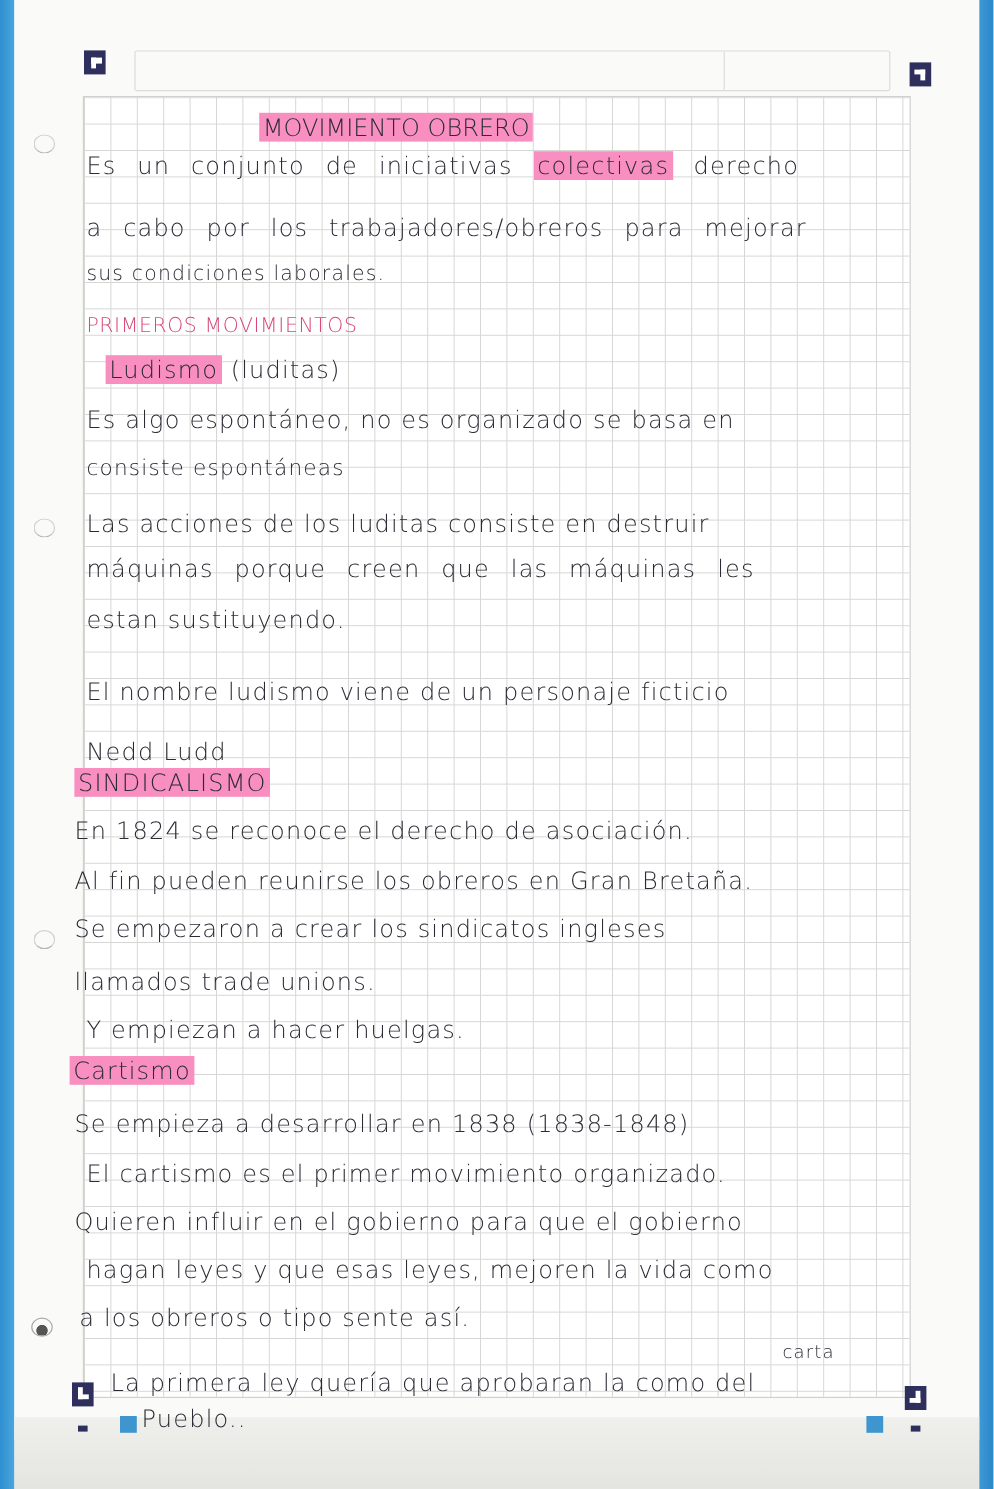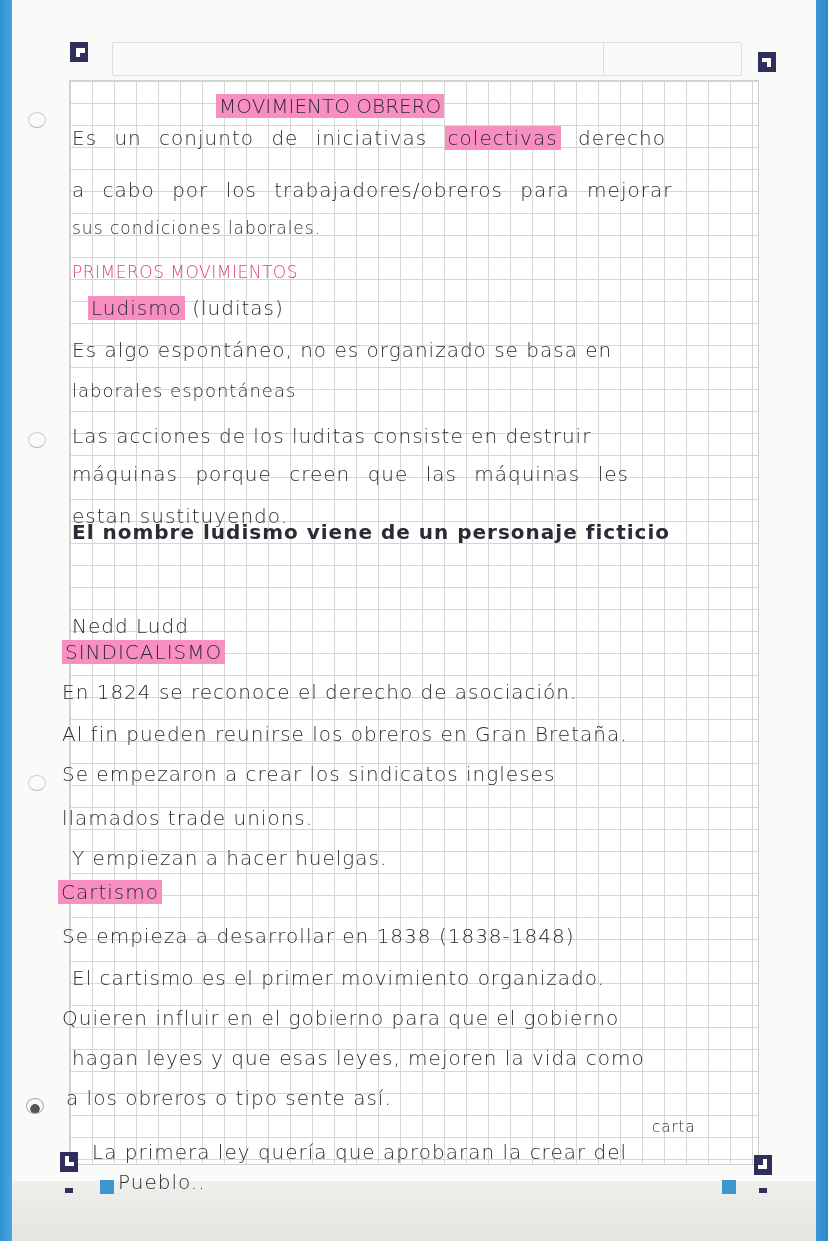--- a/index.html
+++ b/index.html
@@ -145,25 +145,25 @@
 </div>
 <div class="ink spread" style="left:72px; top:178px;">a cabo por los trabajadores/obreros para mejorar</div>
 <div class="ink" style="left:72px; top:218px; font-size:17px;">sus condiciones laborales.</div>
 
 <div class="ink pink-ink" style="left:72px; top:262px;">PRIMEROS MOVIMIENTOS</div>
 <div class="ink" style="left:88px; top:296px;">
   <span class="hl">Ludismo</span>
   <span>(luditas)</span>
 </div>
 <div class="ink" style="left:72px; top:338px;">Es algo espontáneo, no es organizado se basa en</div>
-<div class="ink" style="left:72px; top:380px; font-size:18px;">laborales espontáneas</div>
+<div class="ink" style="left:72px; top:380px; font-size:18px;">consiste espontáneas</div>
 <div class="ink" style="left:72px; top:424px;">Las acciones de los luditas consiste en destruir</div>
 <div class="ink spread" style="left:72px; top:462px;">máquinas porque creen que las máquinas les</div>
 <div class="ink" style="left:72px; top:504px;">estan sustituyendo.</div>
-<div class="ink" style="left:72px; top:520px;font-weight:bold;">El nombre ludismo viene de un personaje ficticio</div>
+<div class="ink" style="left:72px; top:564px;">El nombre ludismo viene de un personaje ficticio</div>
 <div class="ink" style="left:72px; top:580px;margin-top:34px;">Nedd Ludd</div>
 
 <div class="ink" style="left:62px; top:640px;">
   <span class="hl">SINDICALISMO</span>
 </div>
 <div class="ink" style="left:62px; top:680px;">En 1824 se reconoce el derecho de asociación.</div>
 <div class="ink" style="left:62px; top:722px;">Al fin pueden reunirse los obreros en Gran Bretaña.</div>
 <div class="ink" style="left:62px; top:762px;">Se empezaron a crear los sindicatos ingleses</div>
 <div class="ink" style="left:62px; top:806px;">llamados trade unions.</div>
 <div class="ink" style="left:72px; top:846px;">Y empiezan a hacer huelgas.</div>
@@ -172,15 +172,15 @@
   <span class="hl">Cartismo</span>
 </div>
 <div class="ink" style="left:62px; top:924px;">Se empieza a desarrollar en 1838 (1838-1848)</div>
 <div class="ink" style="left:72px; top:966px;">El cartismo es el primer movimiento organizado.</div>
 <div class="ink" style="left:62px; top:1006px;">Quieren influir en el gobierno para que el gobierno</div>
 <div class="ink" style="left:72px; top:1046px;">hagan leyes y que esas leyes, mejoren la vida como</div>
 <div class="ink" style="left:66px; top:1086px;">a los obreros o tipo sente así.</div>
 <div class="ink sup-note" style="left:652px; top:1118px;">carta</div>
 <div class="ink" style="left:92px; top:1140px;">
   <span>La primera ley quería que aprobaran la</span>
-  <span>crear del</span>
+  <span>como del</span>
 </div>
 <div class="ink" style="left:118px; top:1170px;">Pueblo..</div>
 
 </body></html>

